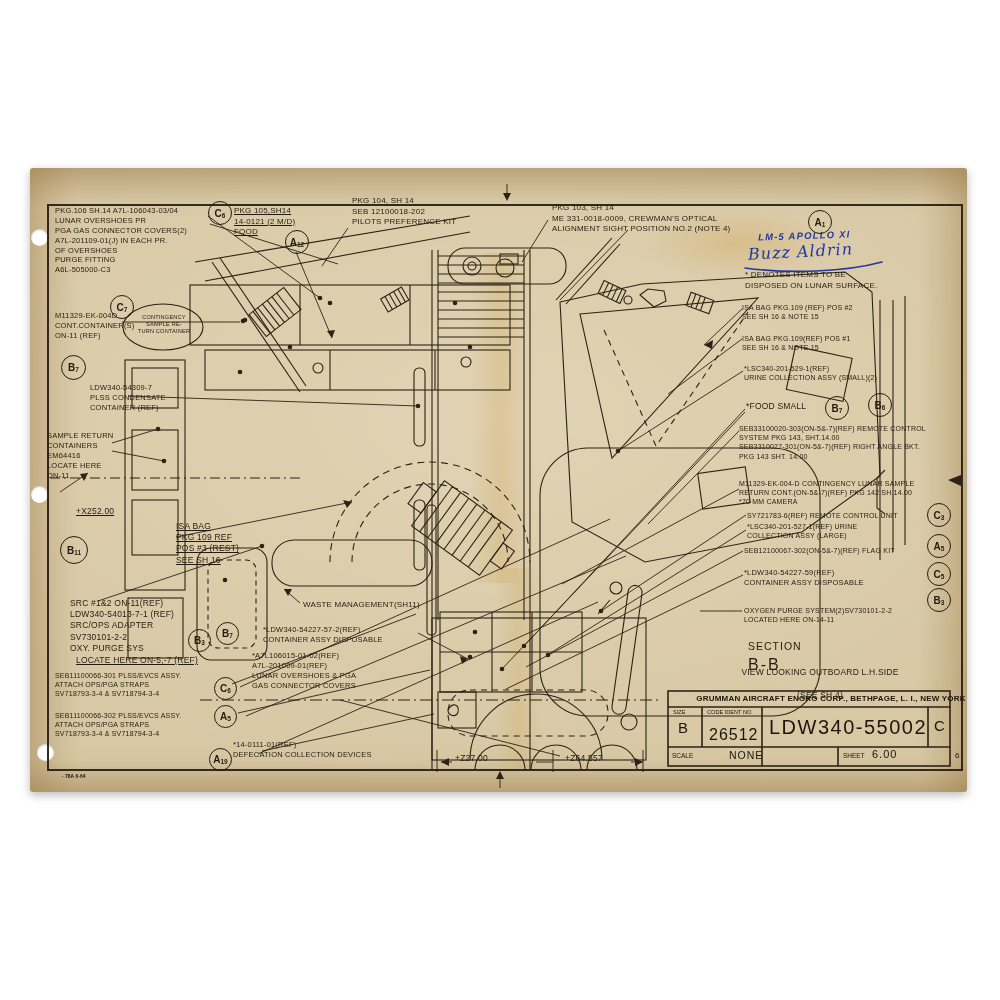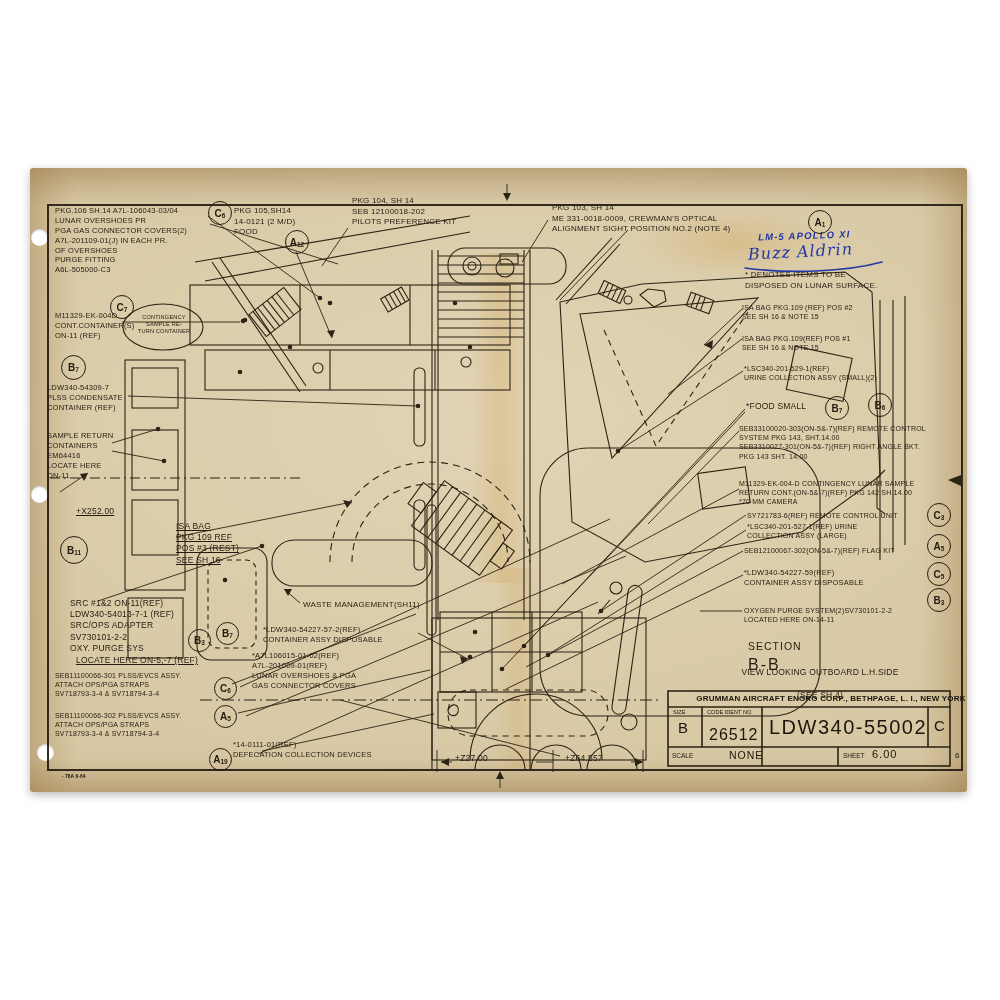--- a/index.html
+++ b/index.html
@@ -202,21 +202,21 @@
   </g>
 </svg>
 
 <div class="note" style="left:55px;top:206px;width:170px;">PKG.106 SH.14 A7L-106043-03/04
 LUNAR OVERSHOES PR
 PGA GAS CONNECTOR COVERS(2)
 A7L-201109-01(J) IN EACH PR.
 OF OVERSHOES
 PURGE FITTING
 A6L-505000-C3</div>
-<div class="note s8" style="left:234px;top:206px;">PKG 105,SH14
+<div class="note s8" style="left:234px;top:206px;text-decoration:underline;">PKG 105,SH14
 14-0121 (2 M/D)
 FOOD</div>
 <div class="note s8" style="left:352px;top:196px;">PKG 104, SH 14
 SEB 12100018-202
 PILOTS PREFERENCE KIT</div>
 <div class="note s8" style="left:552px;top:203px;">PKG 103, SH 14
 ME 331-0018-0009, CREWMAN'S OPTICAL
 ALIGNMENT SIGHT  POSITION NO.2 (NOTE 4)</div>
 
 <div class="hand1 blue" style="left:758px;top:230px;">LM-5  APOLLO XI</div>
@@ -224,21 +224,21 @@
 
 <div class="note s8" style="left:745px;top:270px;">* DENOTES ITEMS TO BE
 DISPOSED ON LUNAR SURFACE.</div>
 
 <div class="note" style="left:55px;top:311px;">M11329-EK-004D
 CONT.CONTAINER(S)
 ON-11 (REF)</div>
 <div class="note s55 ctr" style="left:130px;top:314px;width:68px;">CONTINGENCY
 SAMPLE RE-
 TURN CONTAINER</div>
-<div class="note" style="left:47px;top:383px;">LDW340-54309-7
+<div class="note" style="left:47px;top:383px;padding-left:43px;">LDW340-54309-7
 PLSS CONDENSATE
 CONTAINER (REF)</div>
 <div class="note" style="left:47px;top:431px;">SAMPLE RETURN
 CONTAINERS
 EM64416
 LOCATE HERE
 ON-11</div>
 <div class="note s85" style="left:76px;top:506px;text-decoration:underline;">+X252.00</div>
 <div class="note s85" style="left:176px;top:521px;text-decoration:underline;">ISA BAG
 PKG 109 REF

